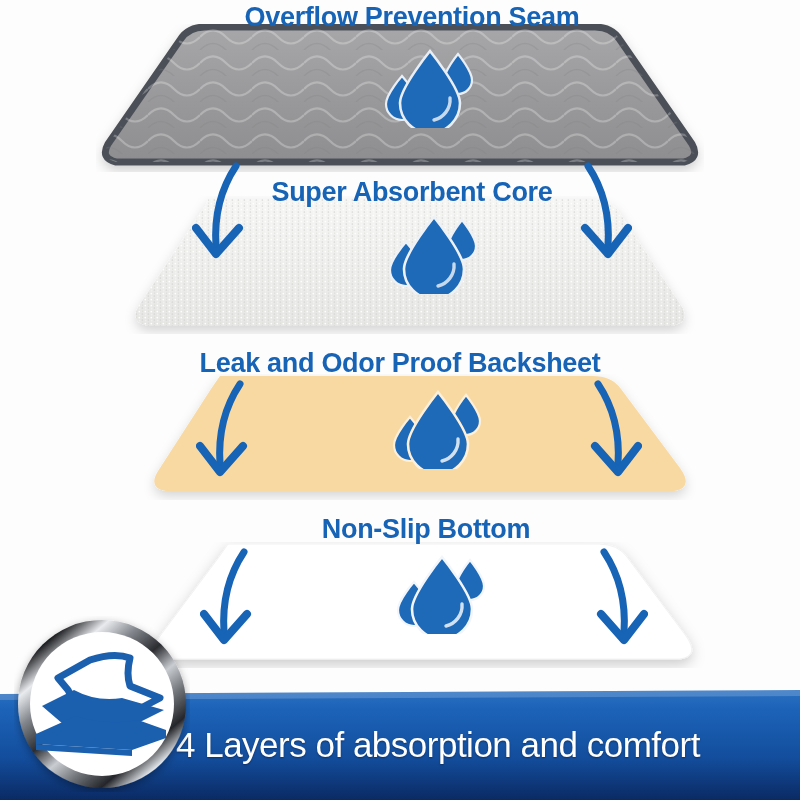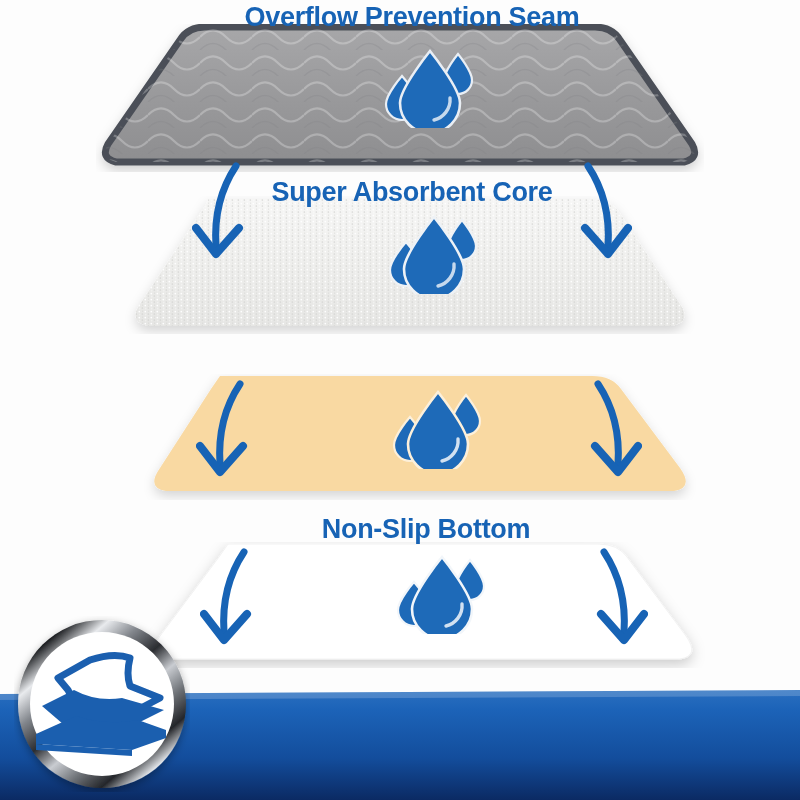--- a/index.html
+++ b/index.html
@@ -162,20 +162,21 @@
   </div>
   <div class="layer" style="left:562px;top:160px;width:70px;height:105px;z-index:35;">
     <svg width="70" height="105" viewBox="0 0 70 105" xmlns="http://www.w3.org/2000/svg">
       <g transform="translate(70,0) scale(-1,1)">
         <path d="M44 6 C28 30 22 56 24 86" fill="none" stroke="#1763B5" stroke-width="7" stroke-linecap="round"></path>
         <path d="M4 68 L24 94 L47 68" fill="none" stroke="#1763B5" stroke-width="8" stroke-linecap="round" stroke-linejoin="round"></path>
       </g>
     </svg>
   </div>
 
+  <div class="layer-label" style="top:348px;">Leak and Odor Proof Backsheet</div>
 
   <div class="layer" style="left:140px;top:374px;width:560px;height:126px;">
     <svg width="560" height="126" viewBox="0 0 560 126" xmlns="http://www.w3.org/2000/svg">
       <defs>
         <filter id="sh3" x="-20%" y="-20%" width="140%" height="160%">
           <feDropShadow dx="0" dy="5" stdDeviation="6" flood-color="#000" flood-opacity="0.16"></feDropShadow>
         </filter>
       </defs>
       <g filter="url(#sh3)">
         <path d="M80 2 L452 2 Q472 2 481 15 L540 94 Q554 114 534 117 L26 117 Q6 114 20 94 L71 15 Q80 2 80 2 Z" fill="#f9d9a2"></path>
@@ -252,20 +253,21 @@
         <linearGradient id="bannerG" x1="0" y1="0" x2="0" y2="1">
           <stop offset="0" stop-color="#2A6FC0"></stop>
           <stop offset="0.18" stop-color="#1C63B8"></stop>
           <stop offset="0.62" stop-color="#134D9C"></stop>
           <stop offset="1" stop-color="#0B2A63"></stop>
         </linearGradient>
       </defs>
       <path d="M0 4 L800 0 L800 110 L0 110 Z" fill="url(#bannerG)"></path>
       <path d="M0 4 L800 0 L800 6 L0 10 Z" fill="#ffffff" fill-opacity="0.18"></path>
     </svg>
+    <div id="banner-text">4 Layers of absorption and comfort</div>
   </div>
 
   <div id="badge">
     <svg width="176" height="176" viewBox="0 0 176 176" xmlns="http://www.w3.org/2000/svg">
       <defs>
         <linearGradient id="chrome" x1="0.12" y1="0.05" x2="0.88" y2="0.95">
           <stop offset="0" stop-color="#3f4246"></stop>
           <stop offset="0.08" stop-color="#1d1f22"></stop>
           <stop offset="0.20" stop-color="#e9ebee"></stop>
           <stop offset="0.32" stop-color="#83878d"></stop>

